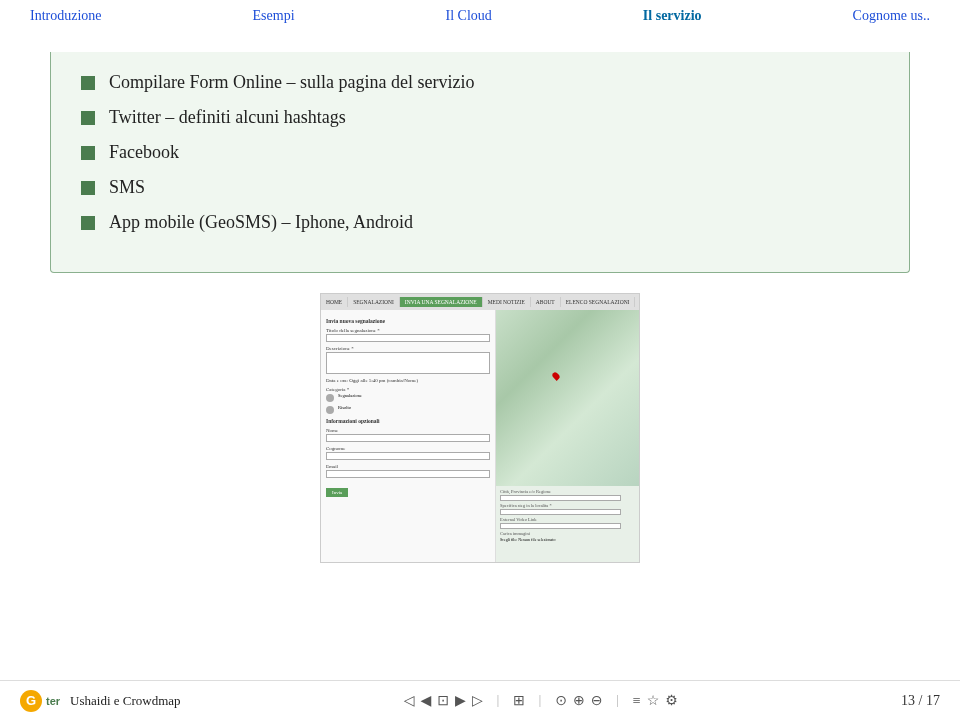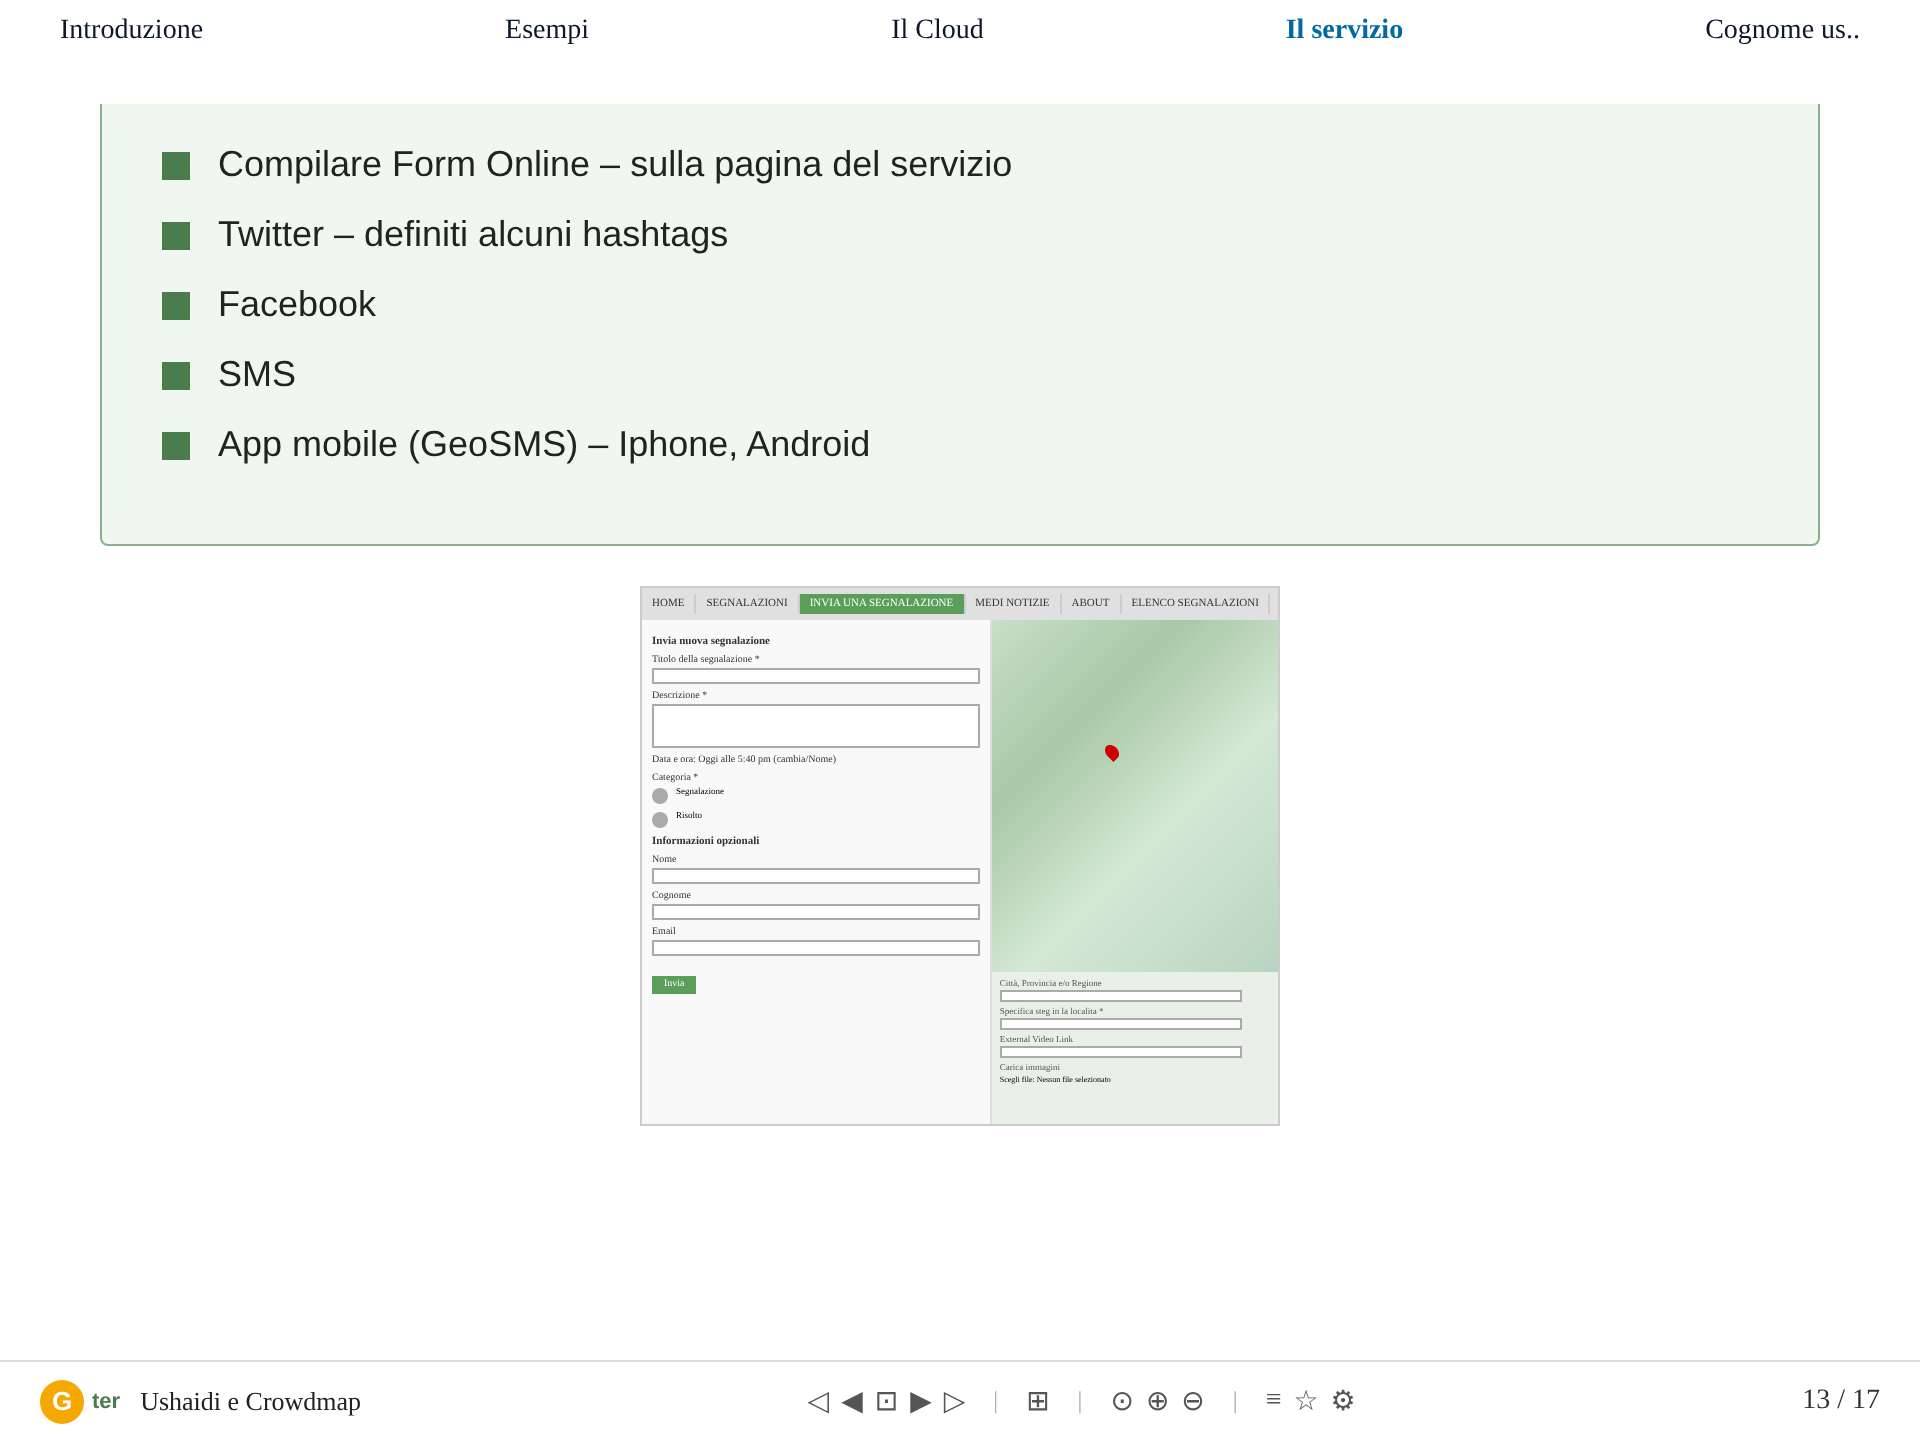--- a/index.html
+++ b/index.html
@@ -18,21 +18,21 @@
       display: flex;
       align-items: center;
       justify-content: space-between;
       padding: 8px 30px;
       background: #ffffff;
       border-bottom: none;
     }
 
     .nav-item {
       font-size: 14px;
-      color: #0f172a;
+      color: #1d4ed8;
       cursor: pointer;
       font-family: 'Computer Modern', serif;
     }
 
     .nav-item.active {
       font-weight: bold;
       color: #0369a1;
     }
 
     
@@ -64,21 +64,21 @@
       list-style: none;
       padding: 0;
     }
 
     .bullet-list li {
       display: flex;
       align-items: flex-start;
       margin-bottom: 14px;
       font-size: 18px;
       color: #222222;
-      font-family: Liberation Sans, sans-serif;
+      font-family: Liberation Serif, serif;
     }
 
     .bullet-icon {
       display: inline-block;
       width: 14px;
       height: 14px;
       background-color: #4a7c4e;
       margin-right: 14px;
       margin-top: 4px;
       flex-shrink: 0;

